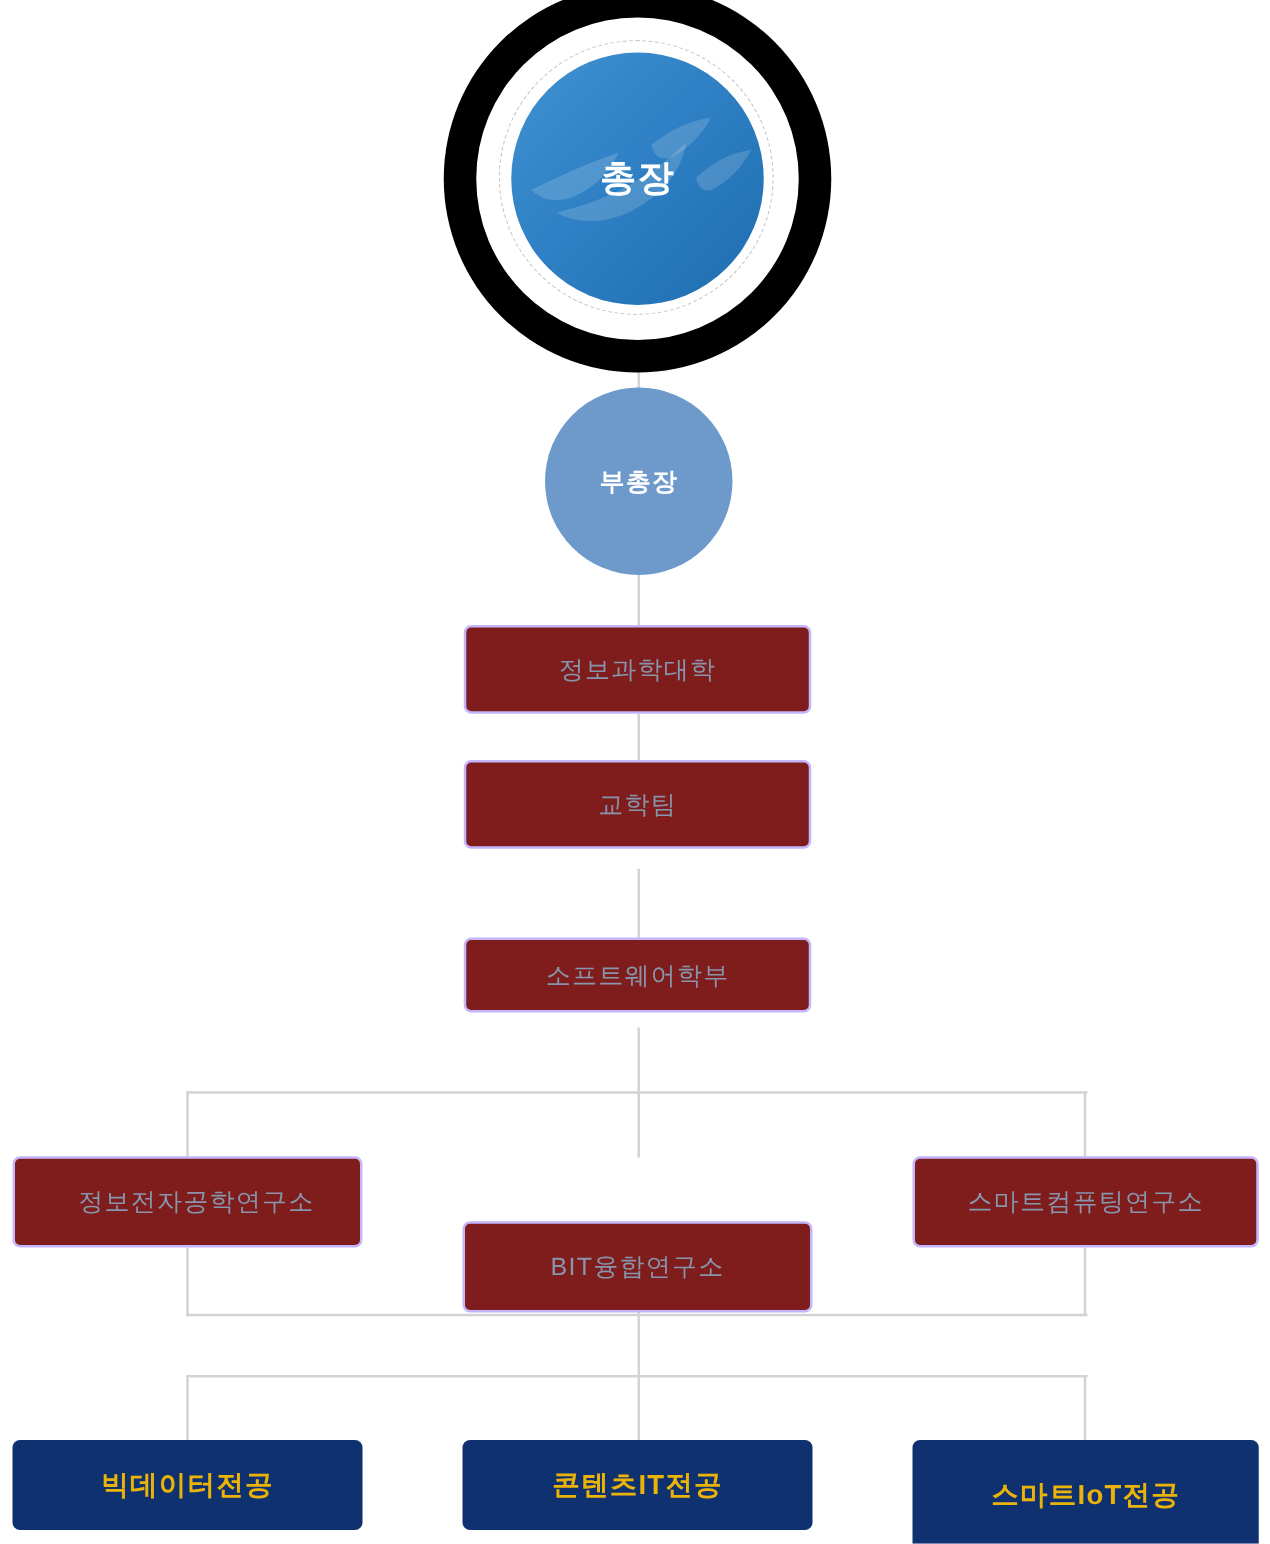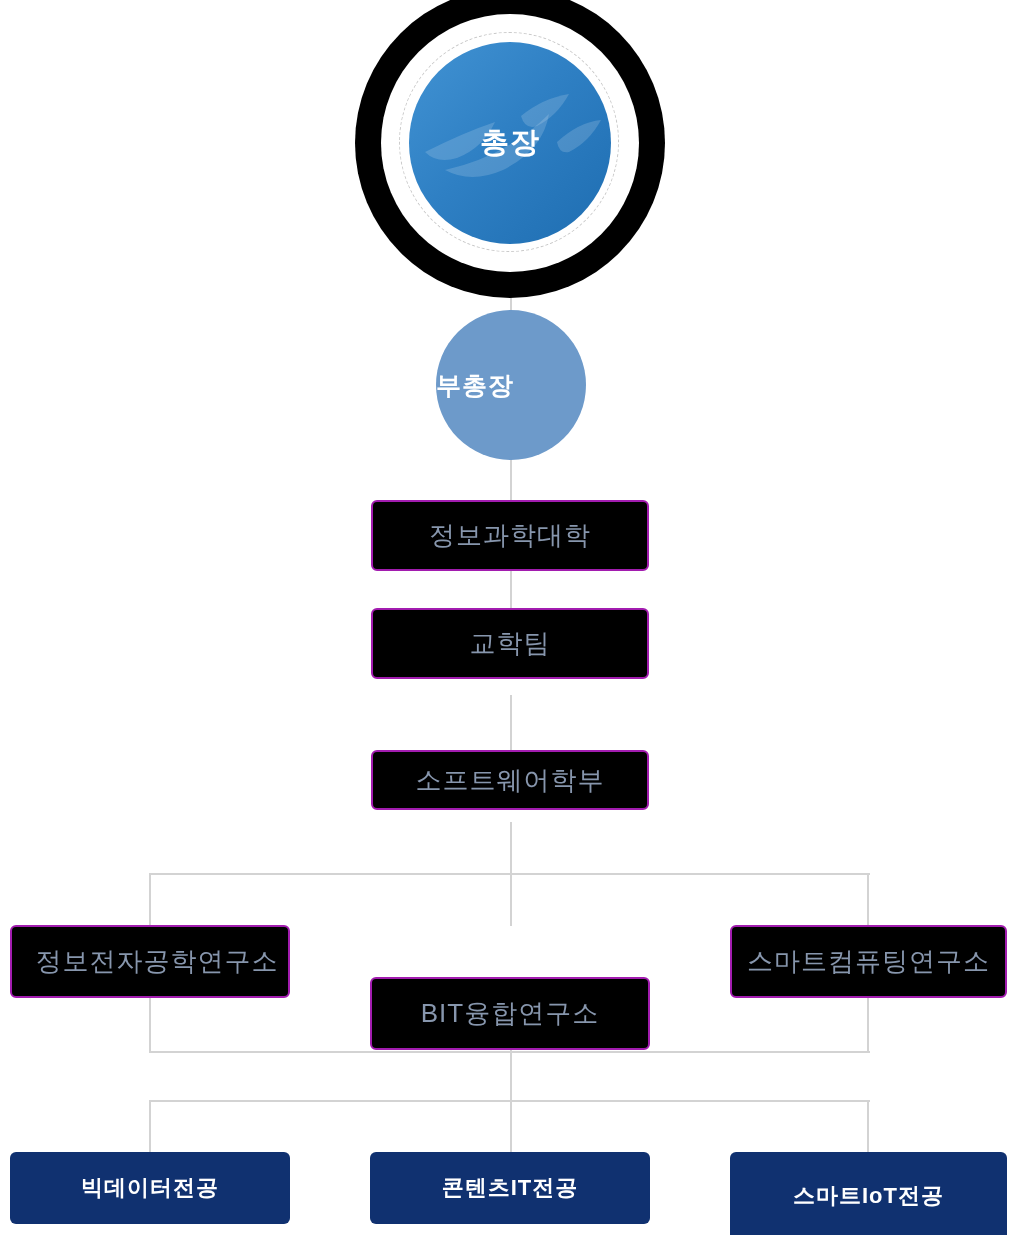--- a/index.html
+++ b/index.html
@@ -71,51 +71,51 @@
     z-index: 1;
   }
   .circle-vp {
     position: absolute;
     left: 436px; top: 310px;
     width: 150px; height: 150px;
     border-radius: 50%;
     background: #6d9aca;
     display: flex;
     align-items: center;
-    justify-content: flex-start;
+    justify-content: center;
     color: #ffffff;
-    font-size: 25px;
+    font-size: 20px;
     font-weight: bold;
     letter-spacing: 1px;
   }
 
   
   .outline-box {
     position: absolute;
     box-sizing: border-box;
-    background: #000000;
-    border: 2px solid #a21caf;
+    background: #7f1d1d;
+    border: 2px solid #c4b5fd;
     border-radius: 6px;
     display: flex;
     align-items: center;
     justify-content: center;
     color: #8796ad;
-    font-size: 26px;
+    font-size: 20px;
     letter-spacing: 1px;
   }
   
   .solid-box {
     position: absolute;
     box-sizing: border-box;
     background: #103170;
     border-radius: 6px;
     display: flex;
     align-items: center;
     justify-content: center;
-    color: #ffffff;
+    color: #eab308;
     font-size: 22px;
     font-weight: bold;
     letter-spacing: 1px;
   }
 </style>
 </head>
 <body>
 
 <div id="stage">
 

